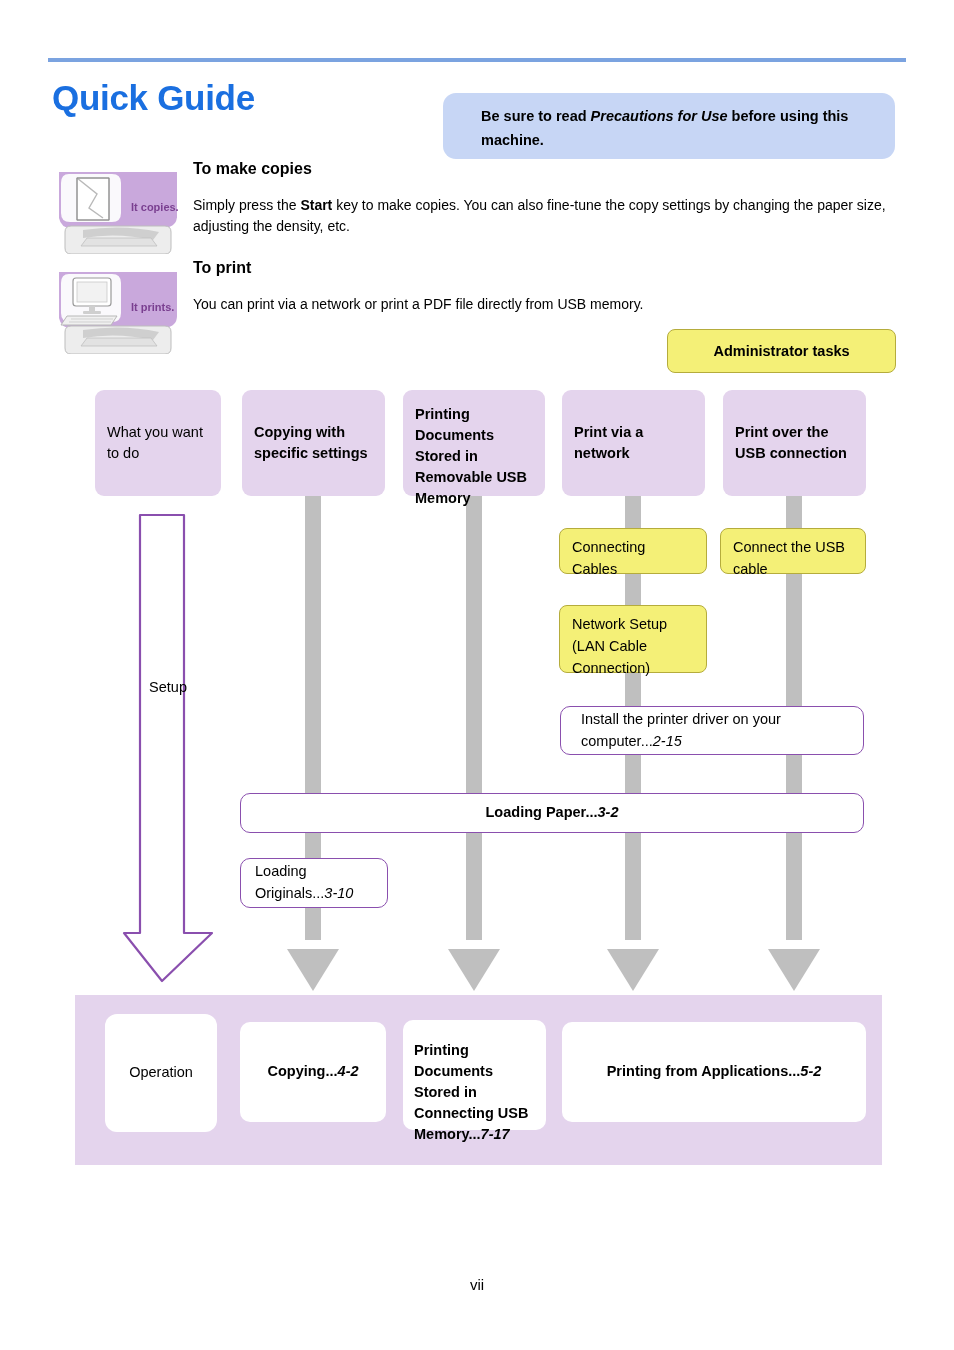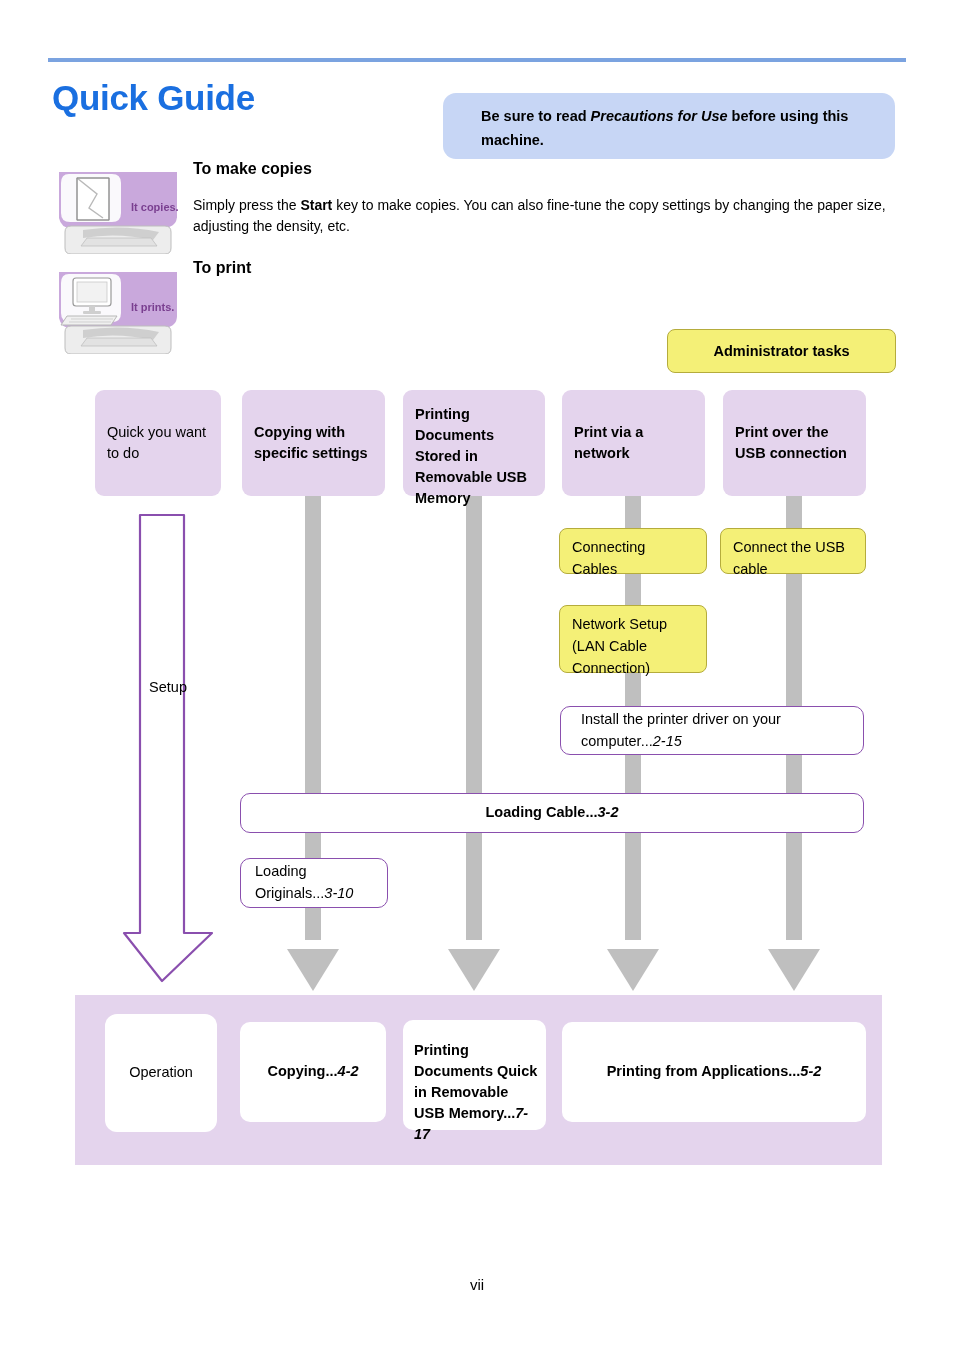--- a/index.html
+++ b/index.html
@@ -152,20 +152,23 @@
         <line x1="14" y1="51" x2="56" y2="51"></line>
         <line x1="12" y1="54" x2="54" y2="54"></line>
       </g>
       <text x="74" y="43" font-family="Liberation Sans, sans-serif" font-size="11" font-weight="bold" fill="#7a3f90">It prints.</text>
       <path d="M14 58 q-6 0 -6 6 v16 q0 6 6 6 h94 q6 0 6 -6 v-16 q0 -6 -6 -6 z" fill="#ededed" stroke="#bdbdbd" stroke-width="1"></path>
       <path d="M26 62 q40 -6 76 2 l-6 8 q-36 -8 -70 -2 z" fill="#cfcfcf"></path>
       <path d="M30 70 h64 l6 8 h-76 z" fill="#e2e2e2" stroke="#c0c0c0" stroke-width="0.8"></path>
     </svg>
   </div>
   <div class="sec-head" style="left:193px;top:259px;">To print</div>
+  <div class="sec-body" style="left:193px;top:294px;width:707px;">
+    <span>You can print via a network or print a PDF file directly from USB memory.</span>
+  </div>
 
   <div class="chart">
 
     <div class="track" style="left:305px;top:490px;height:450px;"></div>
     <div class="track" style="left:466px;top:490px;height:450px;"></div>
     <div class="track" style="left:625px;top:490px;height:450px;"></div>
     <div class="track" style="left:786px;top:490px;height:450px;"></div>
 
     <div class="gar" style="left:287px;top:941px;">
       <svg width="52" height="50" viewBox="0 0 52 50" xmlns="http://www.w3.org/2000/svg">
@@ -184,21 +187,21 @@
     </div>
     <div class="gar" style="left:768px;top:941px;">
       <svg width="52" height="50" viewBox="0 0 52 50" xmlns="http://www.w3.org/2000/svg">
           <polygon points="0,8 52,8 26,50" fill="#bfbfbf"></polygon>
         </svg>
     </div>
 
     <div class="adminbox">Administrator tasks</div>
 
     <div class="hdrbox" style="left:95px;top:390px;width:126px;height:106px;">
-      <span>Quick you want to do</span>
+      <span>What you want to do</span>
     </div>
     <div class="hdrbox bold" style="left:242px;top:390px;width:143px;height:106px;">
       <span>Copying with specific settings</span>
     </div>
     <div class="hdrbox bold top" style="left:403px;top:390px;width:142px;height:106px;">
       <span>Printing Documents Stored in Removable USB Memory</span>
     </div>
     <div class="hdrbox bold" style="left:562px;top:390px;width:143px;height:106px;">
       <span>Print via a network</span>
     </div>
@@ -221,41 +224,41 @@
     </div>
     <div class="ybox" style="left:720px;top:528px;width:146px;height:46px;">
       <span>Connect the USB cable</span>
     </div>
 
     <div class="wbox pad" style="left:560px;top:706px;width:304px;height:49px;padding-left:20px;">
       <span><span>Install the printer driver on your computer...</span><em>2-15</em></span>
     </div>
 
     <div class="wbox ctr" style="left:240px;top:793px;width:624px;height:40px;">
-      <span>Loading Cable...</span>
+      <span>Loading Paper...</span>
         <em>3-2</em>
     </div>
 
     <div class="wbox pad" style="left:240px;top:858px;width:148px;height:50px;">
       <span><span>Loading Originals...</span><em>3-10</em></span>
     </div>
 
     <div class="opband"></div>
 
     <div class="opbox sq" style="left:105px;top:1014px;width:112px;height:118px;justify-content:center;">
       <span>Operation</span>
     </div>
 
     <div class="opbox ctr" style="left:240px;top:1022px;width:146px;height:100px;">
       <span>Copying...</span>
         <em>4-2</em>
     </div>
 
     <div class="opbox bold top" style="left:403px;top:1020px;width:143px;height:110px;padding-left:11px;padding-right:8px;">
-      <span><span>Printing Documents Quick in Removable USB Memory...</span><em>7-17</em></span>
+      <span><span>Printing Documents Stored in Connecting USB Memory...</span><em>7-17</em></span>
     </div>
 
     <div class="opbox ctr" style="left:562px;top:1022px;width:304px;height:100px;">
       <span>Printing from Applications...</span>
         <em>5-2</em>
     </div>
 
   </div>
 
   <div class="folio">vii</div>

